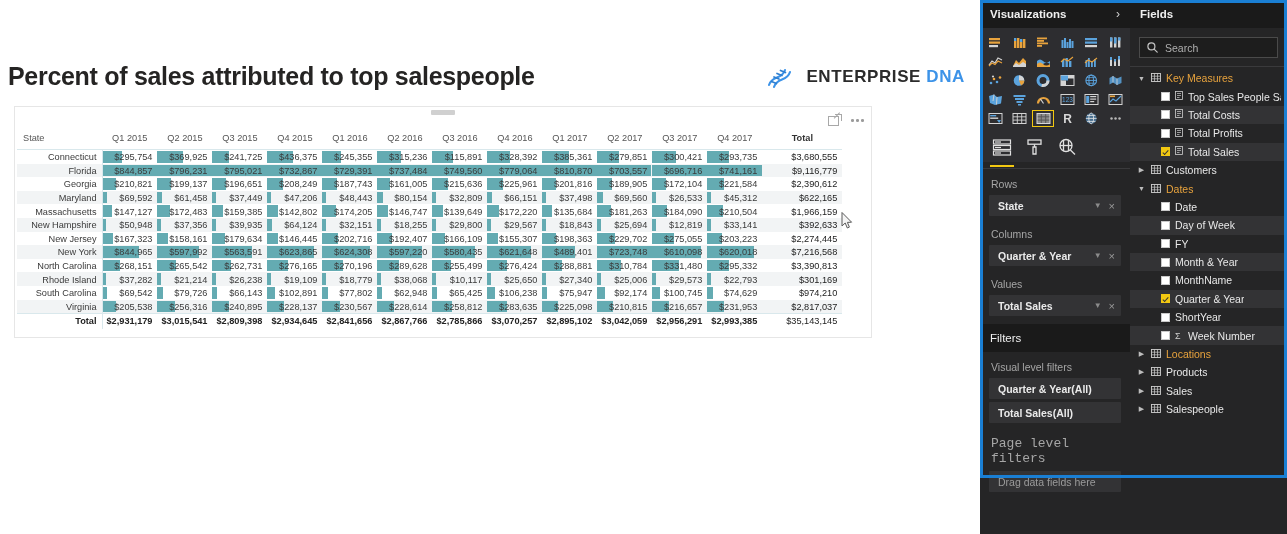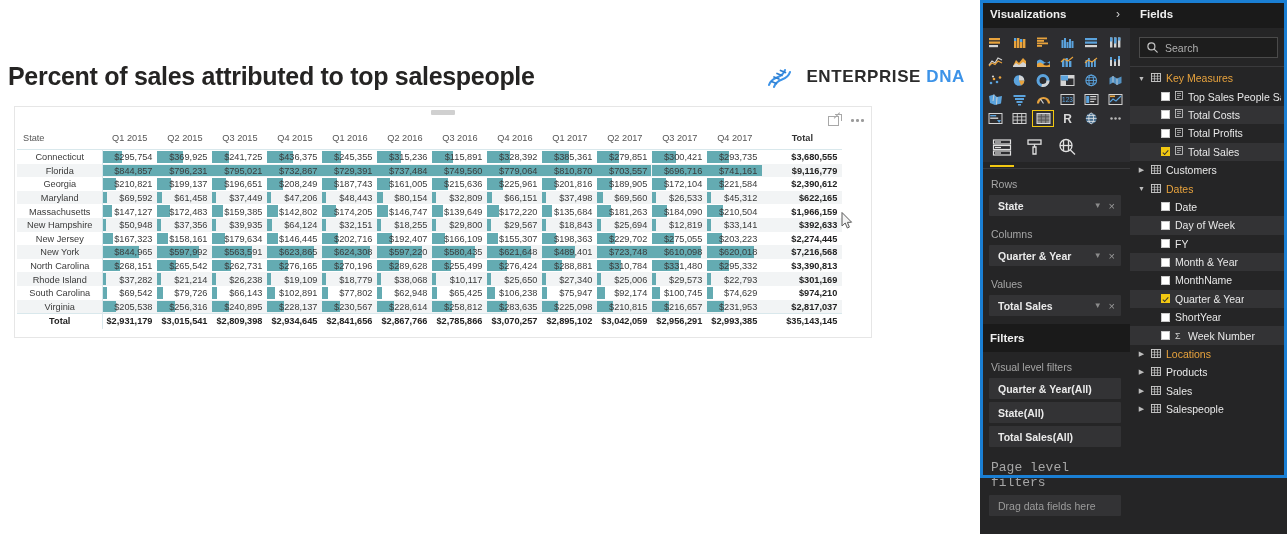--- a/index.html
+++ b/index.html
@@ -54,23 +54,23 @@
   .mtx td{
     padding:0;height:13.6px;position:relative;overflow:hidden;
   }
   .mtx tbody tr.alt{background:#f2f4f5;}
   .mtx tbody tr.total-row{font-weight:bold;color:#222;background:#ffffff;}
   .mtx tbody tr.total-row td{border-top:1px solid #d9e8ec;height:15px;}
 
   .cell{position:relative;display:block;height:100%;}
   .bar{position:absolute;left:0;top:1px;bottom:1px;background:#64abb2;}
   .val{position:relative;display:block;text-align:right;padding:2.2px 5px 0 4px;white-space:nowrap;z-index:2;}
-  td.state-c .val{text-align:center;padding-left:6px;}
+  td.state-c .val{text-align:right;padding-left:6px;}
   td.state-c{border-right:1px solid #d9e8ec;}
-  td.tot-c .val{font-weight:bold;color:#222;}
+  td.tot-c .val{font-weight:normal;color:#222;}
 
   
   .panes{position:absolute;left:980px;top:0;width:307px;height:534px;background:#1c1c1c;}
   .sel-frame{position:absolute;left:980px;top:0;width:307px;height:478px;
              border:3px solid #1a7fd4;box-sizing:border-box;pointer-events:none;z-index:40;}
 
   .viz-pane{position:absolute;left:0;top:0;width:150px;height:534px;background:#252526;}
   .fld-pane{position:absolute;left:150px;top:0;width:157px;height:534px;background:#252526;}
 
   .pane-hdr{
@@ -96,21 +96,21 @@
   .well{
     margin:0 9px 3px 9px;background:#333335;height:21px;border-radius:1px;
     display:flex;align-items:center;padding:0 6px 0 9px;cursor:pointer;
   }
   .well .wn{color:#eaeaea;font-size:10.5px;font-weight:bold;flex:1;white-space:nowrap;overflow:hidden;}
   .well .wc{color:#8b8b8b;font-size:8px;margin-right:7px;}
   .well .wx{color:#9a9a9a;font-size:11px;}
   .divline{height:1px;background:#3a3a3c;margin:6px 0 0 0;}
 
   .filters-hdr{height:28px;background:#1a1a1a;display:flex;align-items:center;
-               padding:0 10px;color:#f0f0f0;font-size:11.5px;font-weight:bold;margin-top:8px;}
+               padding:0 10px;color:#f0f0f0;font-size:11.5px;font-weight:normal;margin-top:8px;}
   .fbox{
     margin:0 9px 3px 9px;background:#333335;height:21px;border-radius:1px;
     display:flex;align-items:center;padding:0 9px;cursor:pointer;
     color:#eaeaea;font-size:10.5px;font-weight:bold;white-space:nowrap;
   }
   .page-f-lbl{color:#a6a6a6;font-size:13px;padding:10px 10px 5px 11px;font-family:Liberation Mono, monospace;}
   .dropzone{
     margin:0 9px;background:#333335;height:21px;border-radius:1px;
     display:flex;align-items:center;padding:0 9px;color:#9b9b9b;font-size:10.5px;
   }
@@ -1590,21 +1590,20 @@
             <span class="wx">×</span>
           </div>
         </div>
 
       <div class="filters-hdr">
         <span>Filters</span>
       </div>
       <div class="sec-lbl">Visual level filters</div>
       <div id="filter-items">
           <div class="fbox">Quarter &amp; Year(All)</div>
-          <div class="fbox">State(All)</div>
           <div class="fbox">Total Sales(All)</div>
         </div>
       <div class="page-f-lbl">Page level filters</div>
       <div class="dropzone">Drag data fields here</div>
     </div>
 
     <div class="fld-pane">
       <div class="pane-hdr">
         <span>Fields</span>
       </div>

